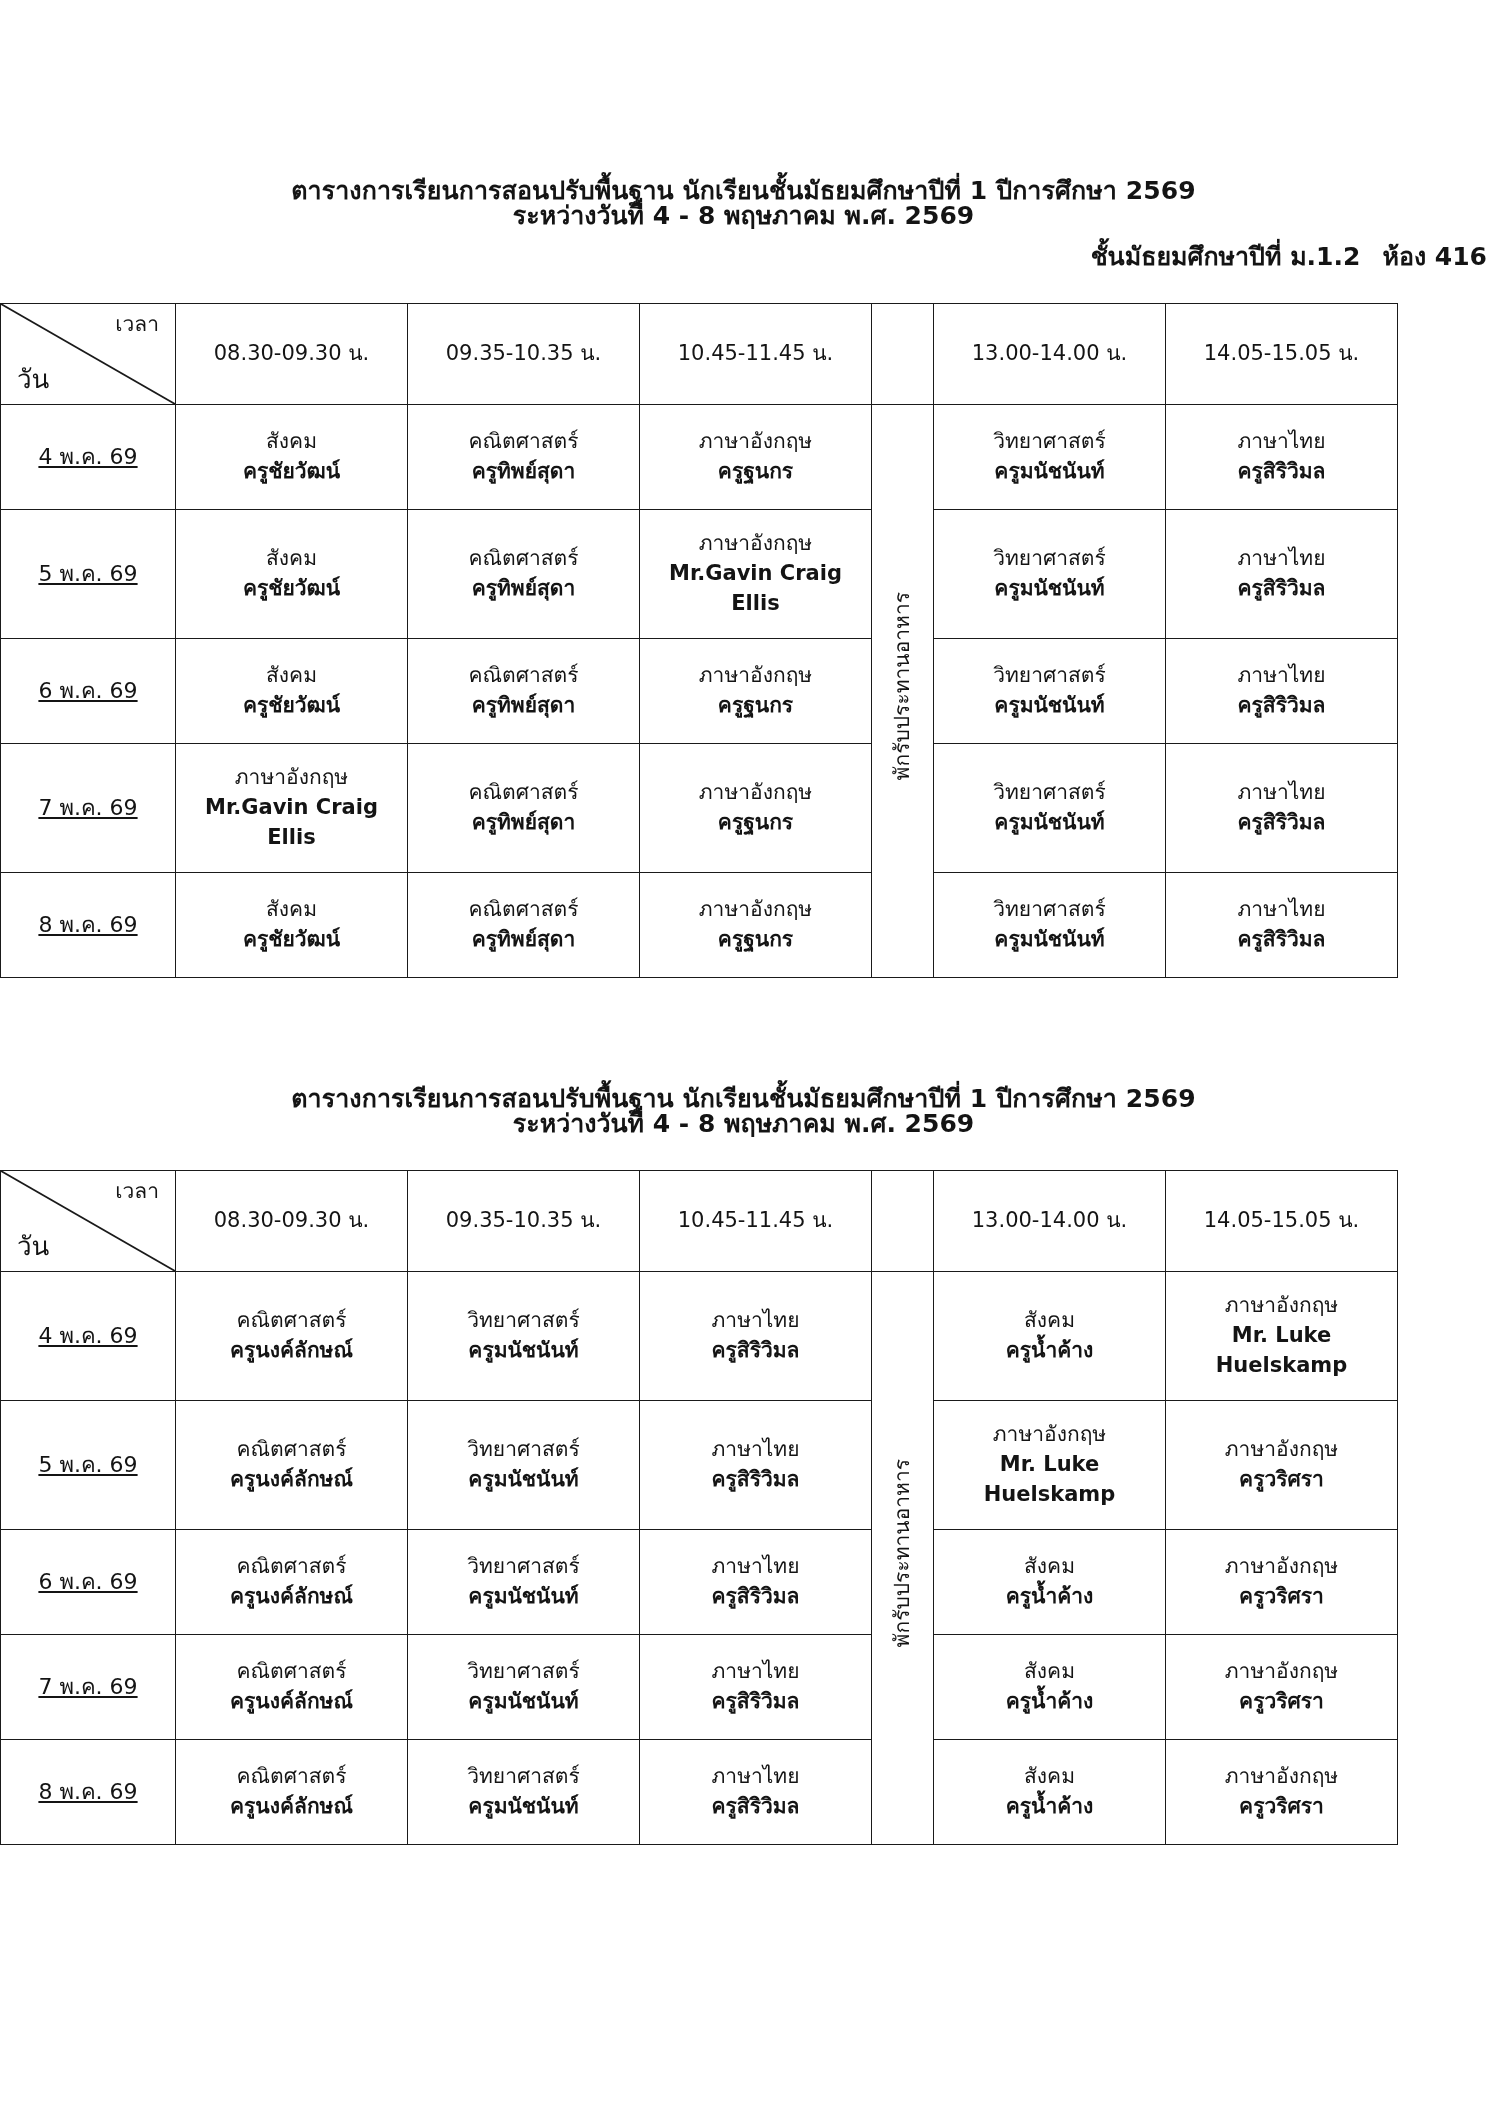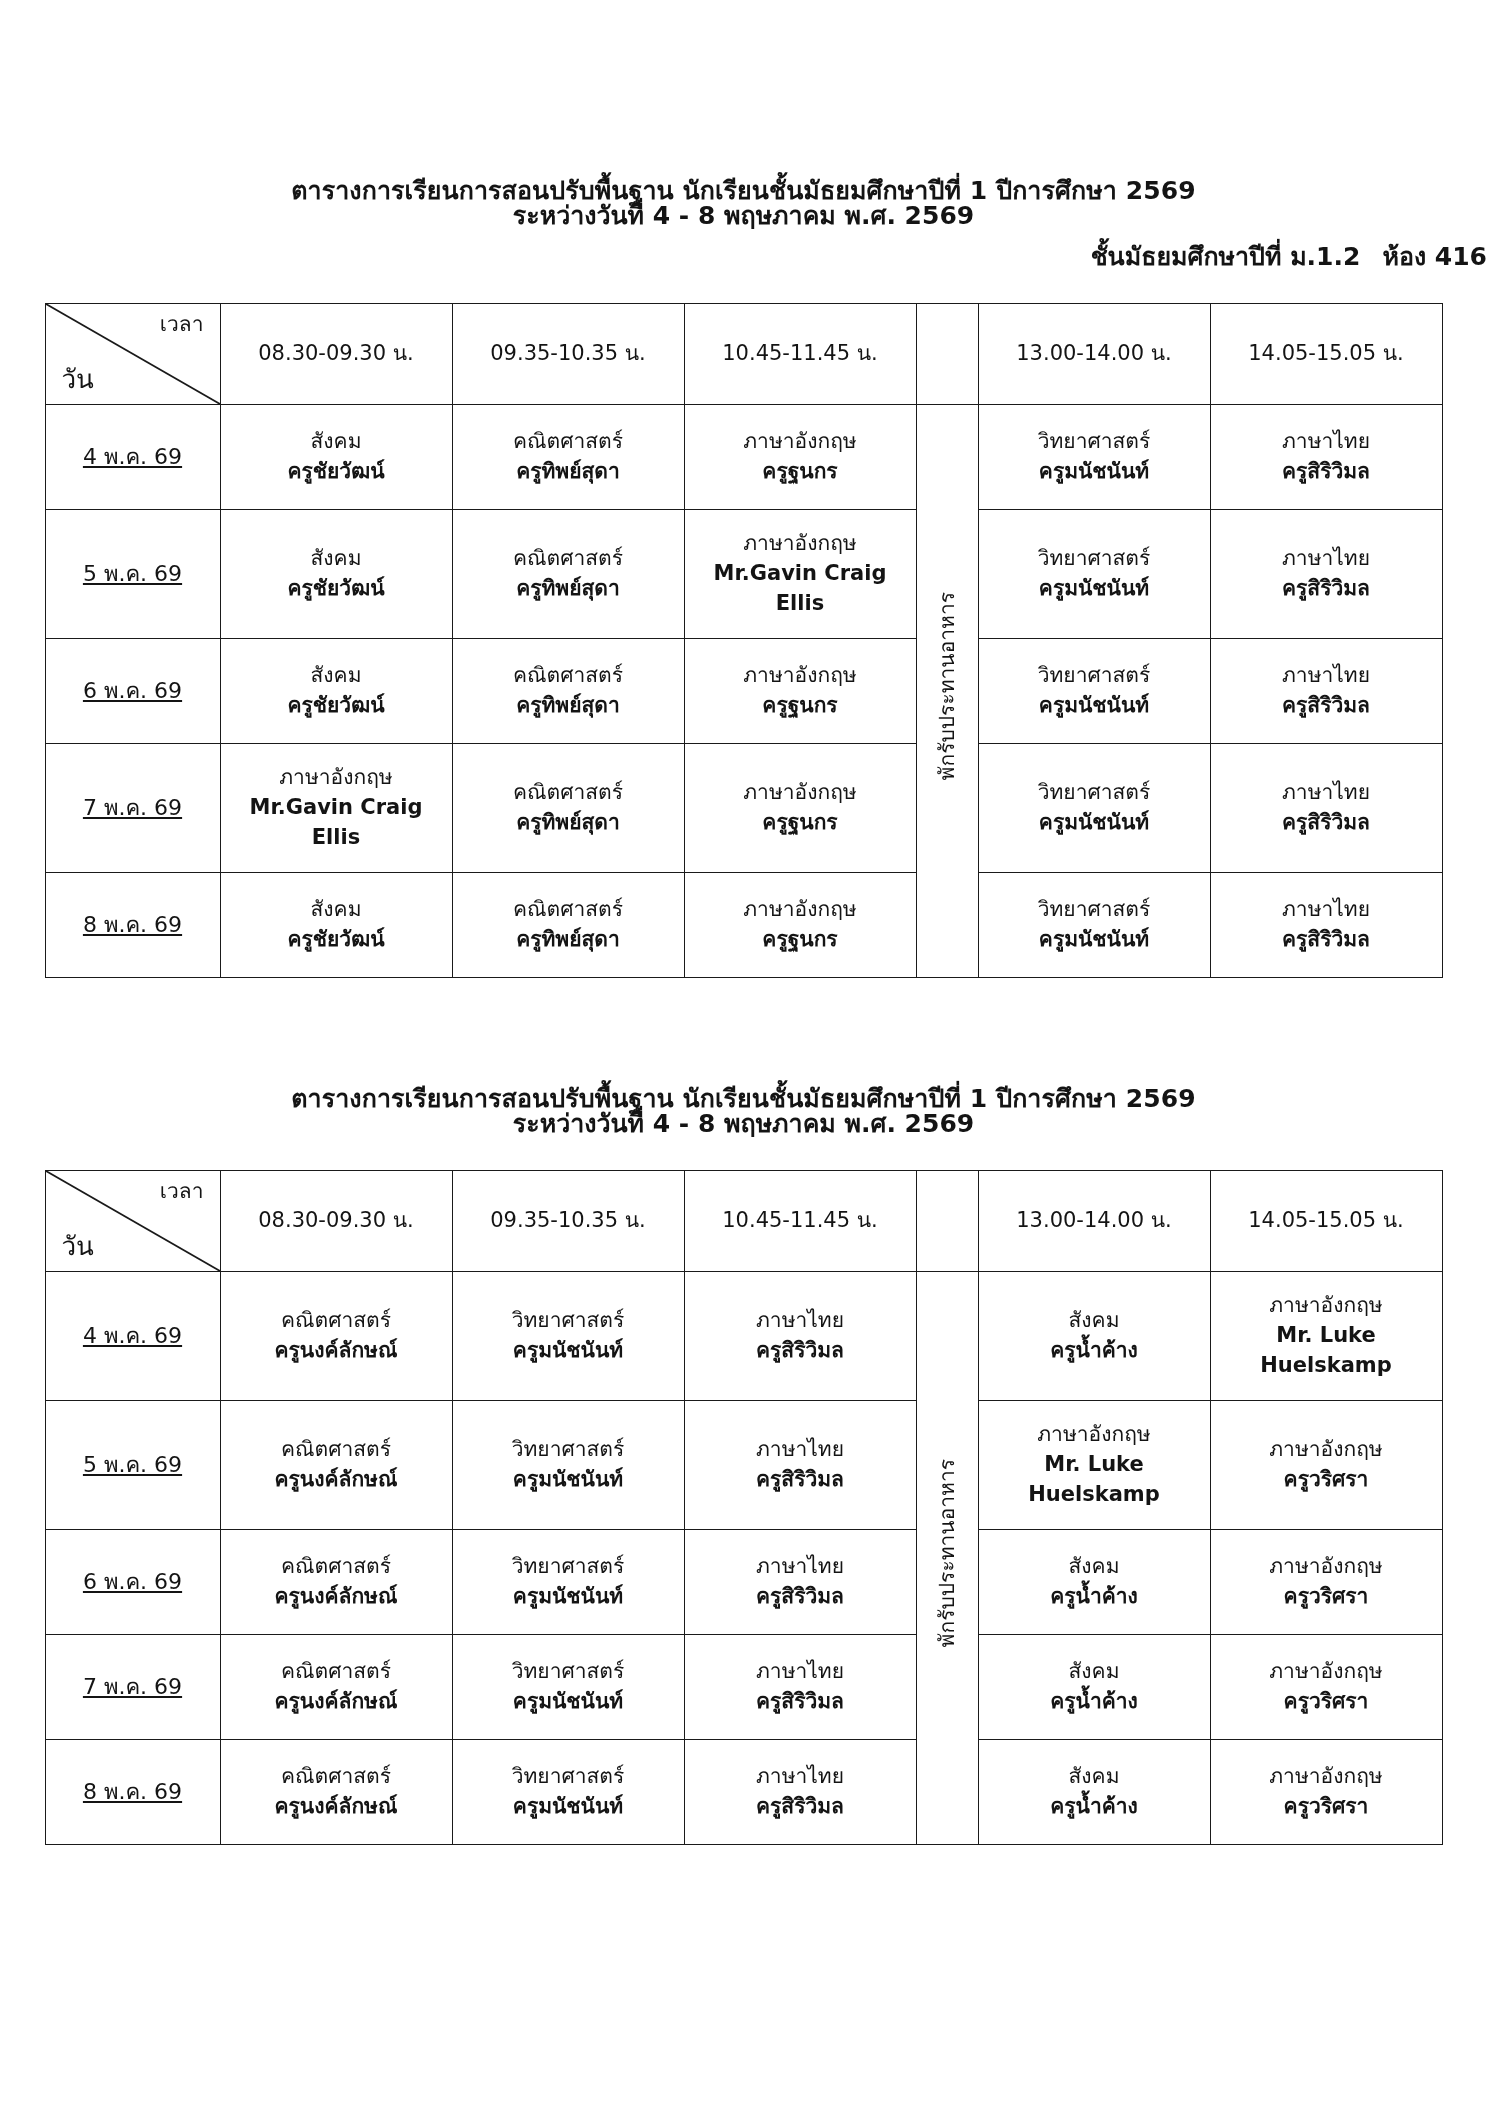--- a/index.html
+++ b/index.html
@@ -55,21 +55,20 @@
     text-align: right;
   }
   .title-line-3 .gap {
     display: inline-block;
     width: 22px;
   }
 
   
   .table-wrap {
     display: flex;
-    justify-content: center;
     margin-top: 34px;
   }
   table.sched {
     border-collapse: collapse;
     table-layout: fixed;
     width: 1285px;
     font-size: 21px;
   }
   table.sched td {
     border: 1.6px solid #1a1a1a;

